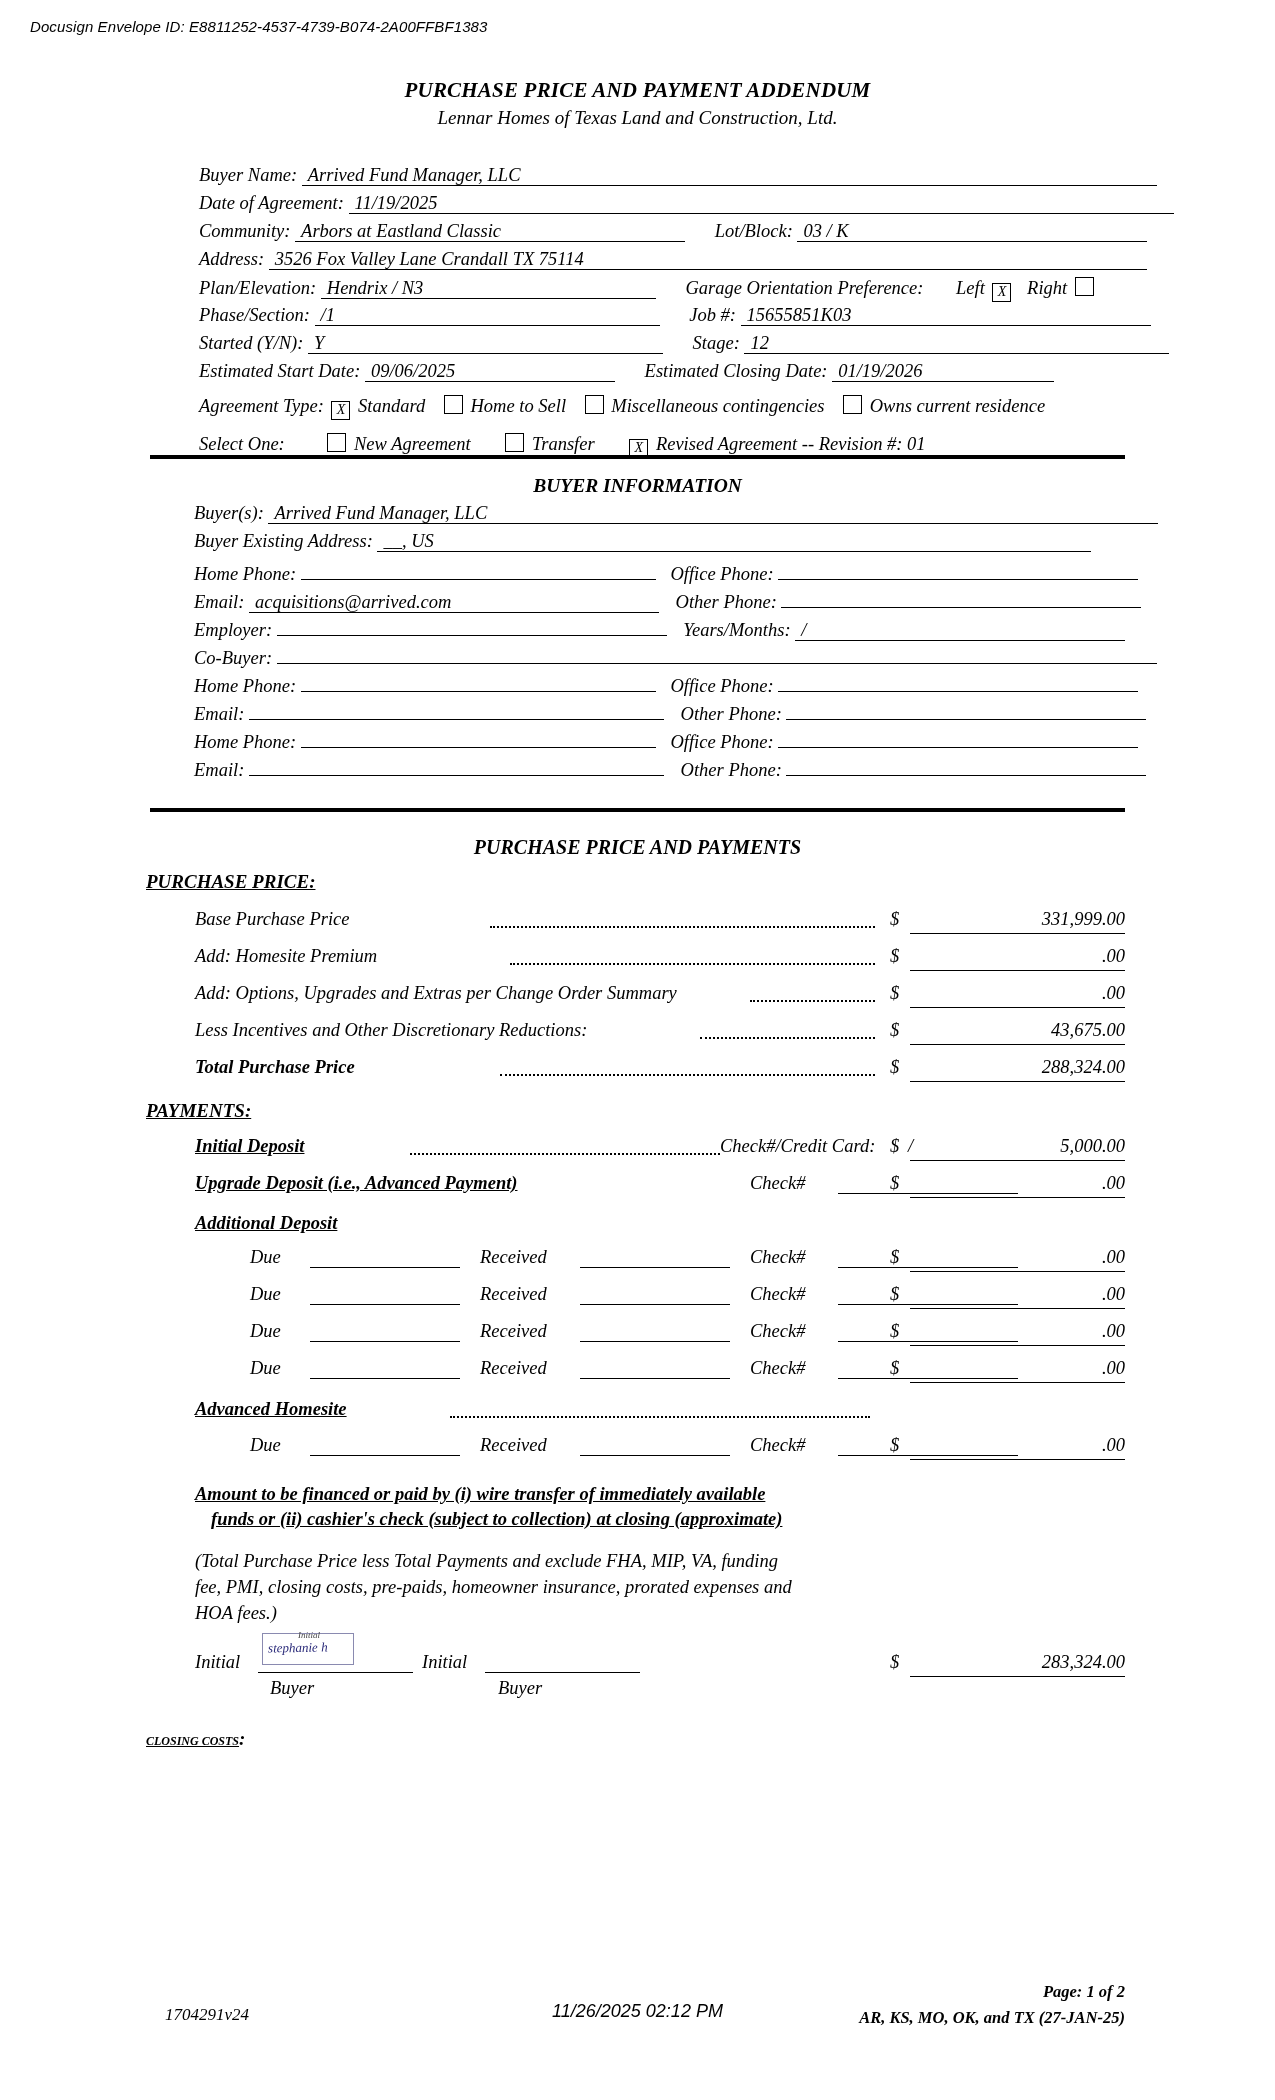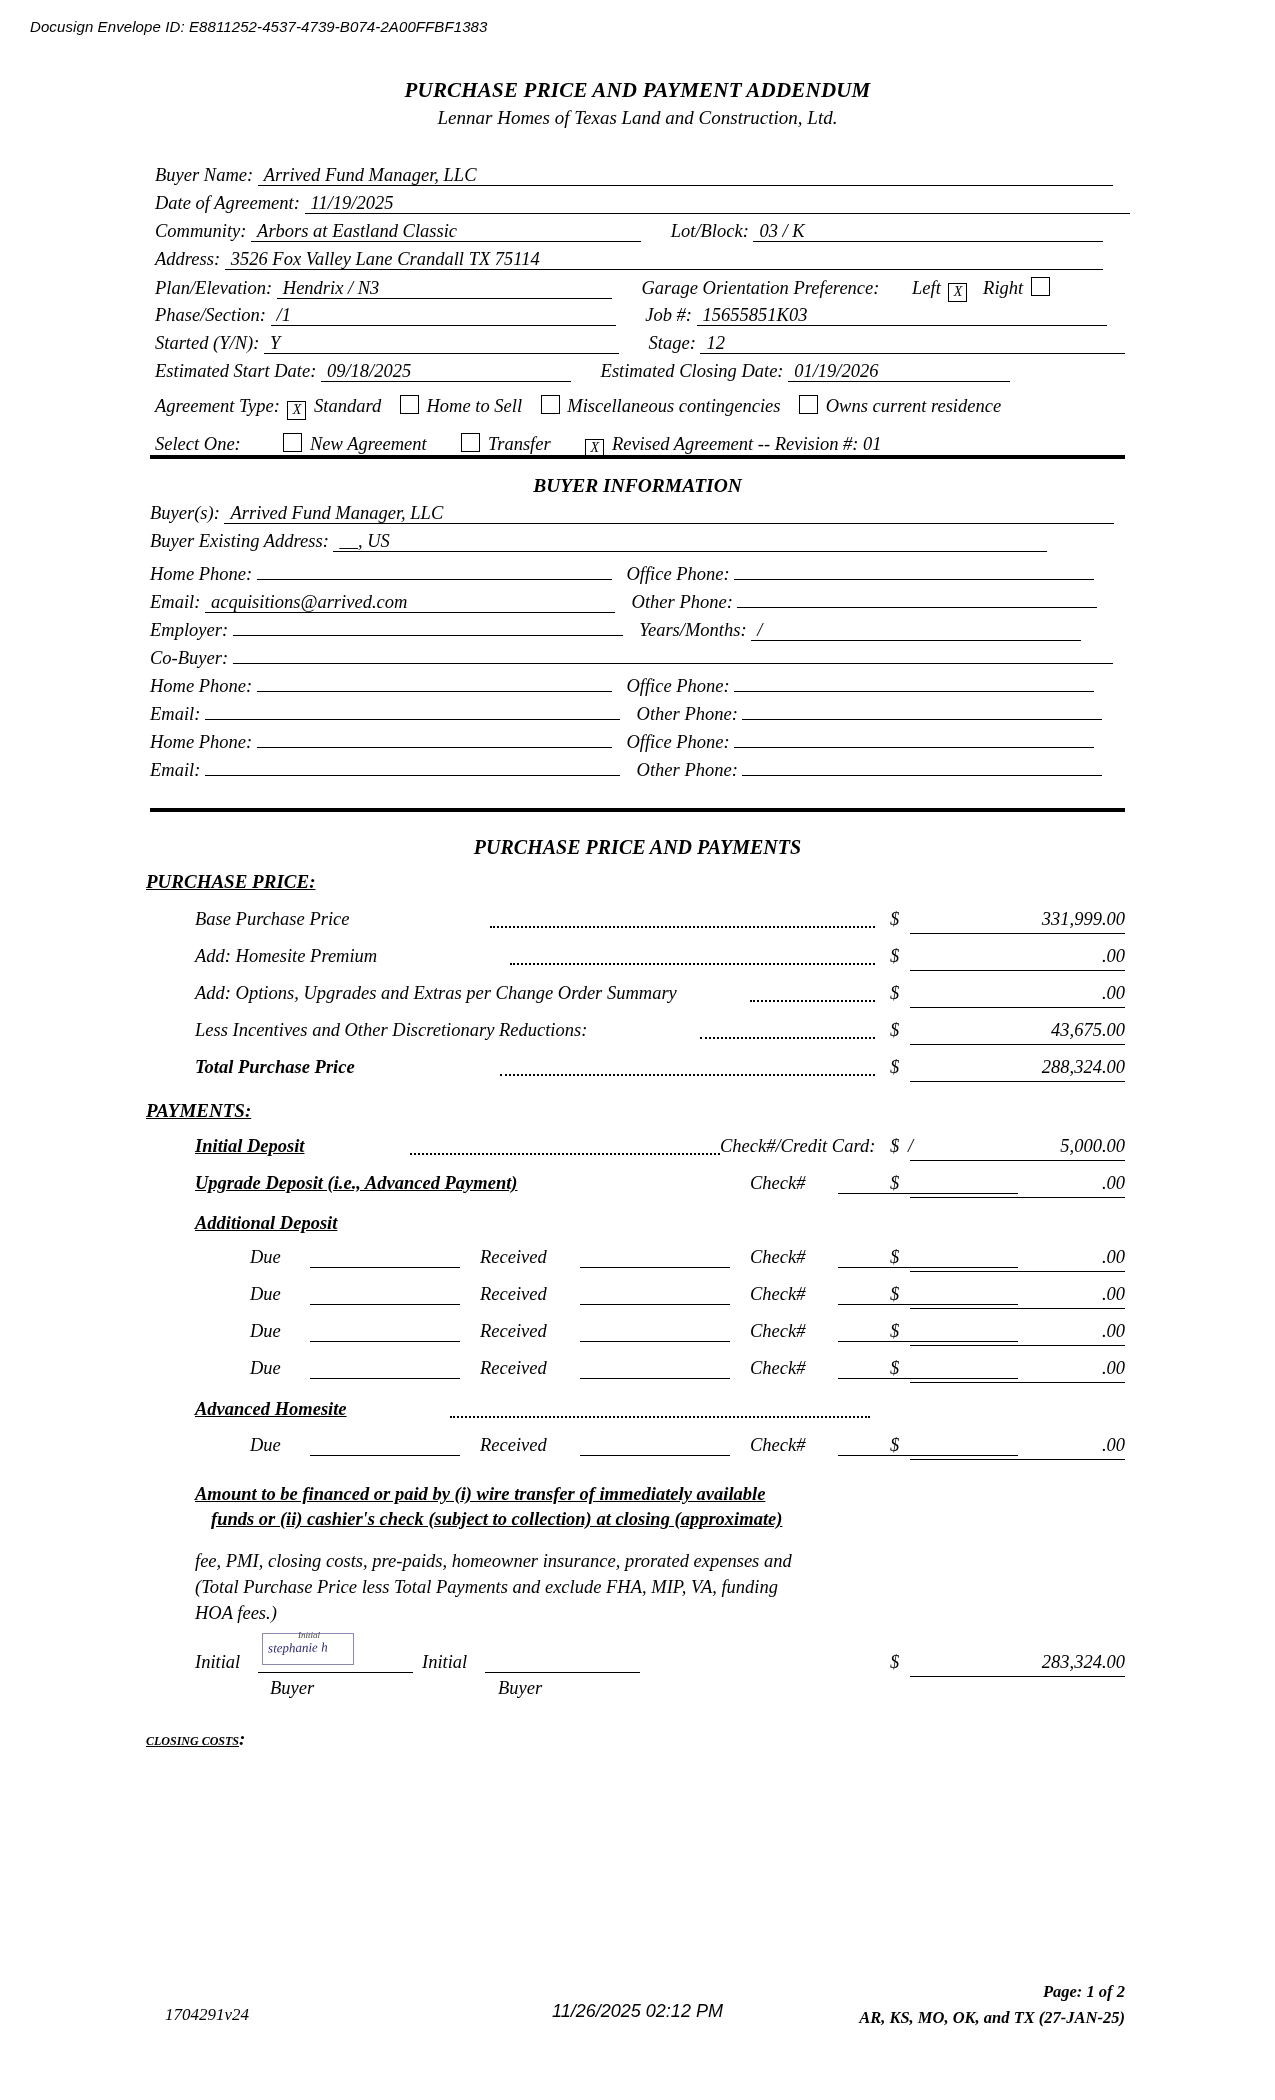--- a/index.html
+++ b/index.html
@@ -48,20 +48,21 @@
     width: 1275px;
     text-align: center;
     font-size: 19px;
   }
   
   .row {
     position: relative;
     height: 28px;
     font-size: 18.5px;
     white-space: nowrap;
+    margin-left: 44px;
   }
   .u {
     border-bottom: 1px solid #000;
     display: inline-block;
     height: 21px;
     line-height: 21px;
     box-sizing: border-box;
   }
   .section-title {
     text-align: center;
@@ -228,21 +229,21 @@
 
     <div class="row">
       <span>Started (Y/N):</span>
       <span class="u" style="width:355px; padding-left:6px;">Y</span>
       <span style="margin-left:25px;">Stage:</span>
       <span class="u" style="width:425px; padding-left:6px;">12</span>
     </div>
 
     <div class="row">
       <span>Estimated Start Date:</span>
-      <span class="u" style="width:250px; padding-left:6px;">09/18/2025</span>
+      <span class="u" style="width:250px; padding-left:6px;">09/06/2025</span>
       <span style="margin-left:25px;">Estimated Closing Date:</span>
       <span class="u" style="width:222px; padding-left:6px;">01/19/2026</span>
     </div>
 
     <div class="row" style="height:34px; padding-top:6px;">
       <span>Agreement Type:</span>
       <span class="checkbox">X</span>
       <span>Standard</span>
       <span class="checkbox" style="margin-left:14px;"></span>
       <span>Home to Sell</span>
@@ -469,22 +470,22 @@
         <span class="dollar">$</span>
         <span class="amt-box">.00</span>
       </div>
 
       <div style="position:relative; margin-top:12px; margin-left:45px; font-size:18.5px;">
         <div class="bold ul">Amount to be financed or paid by (i) wire transfer of immediately available</div>
         <div class="bold ul" style="margin-top:4px;margin-left:16px;">funds or (ii) cashier's check (subject to collection) at closing (approximate)</div>
       </div>
 
       <div style="position:relative; margin-top:18px; margin-left:45px; font-size:18.5px; line-height:26px;">
+        <div>(Total Purchase Price less Total Payments and exclude FHA, MIP, VA, funding</div>
         <div>fee, PMI, closing costs, pre-paids, homeowner insurance, prorated expenses and</div>
-        <div>(Total Purchase Price less Total Payments and exclude FHA, MIP, VA, funding</div>
         <div>HOA fees.)</div>
       </div>
 
       <div style="position:relative; margin-top:26px; height:50px; font-size:18.5px;">
         <span style="position:absolute; left:45px; top:0;">Initial</span>
         <span class="u" style="position:absolute; left:108px; top:0; width:155px;"></span>
         <span style="position:absolute; left:272px; top:0;">Initial</span>
         <span class="u" style="position:absolute; left:335px; top:0; width:155px;"></span>
         <span style="position:absolute; left:120px; top:26px;">Buyer</span>
         <span style="position:absolute; left:348px; top:26px;">Buyer</span>

